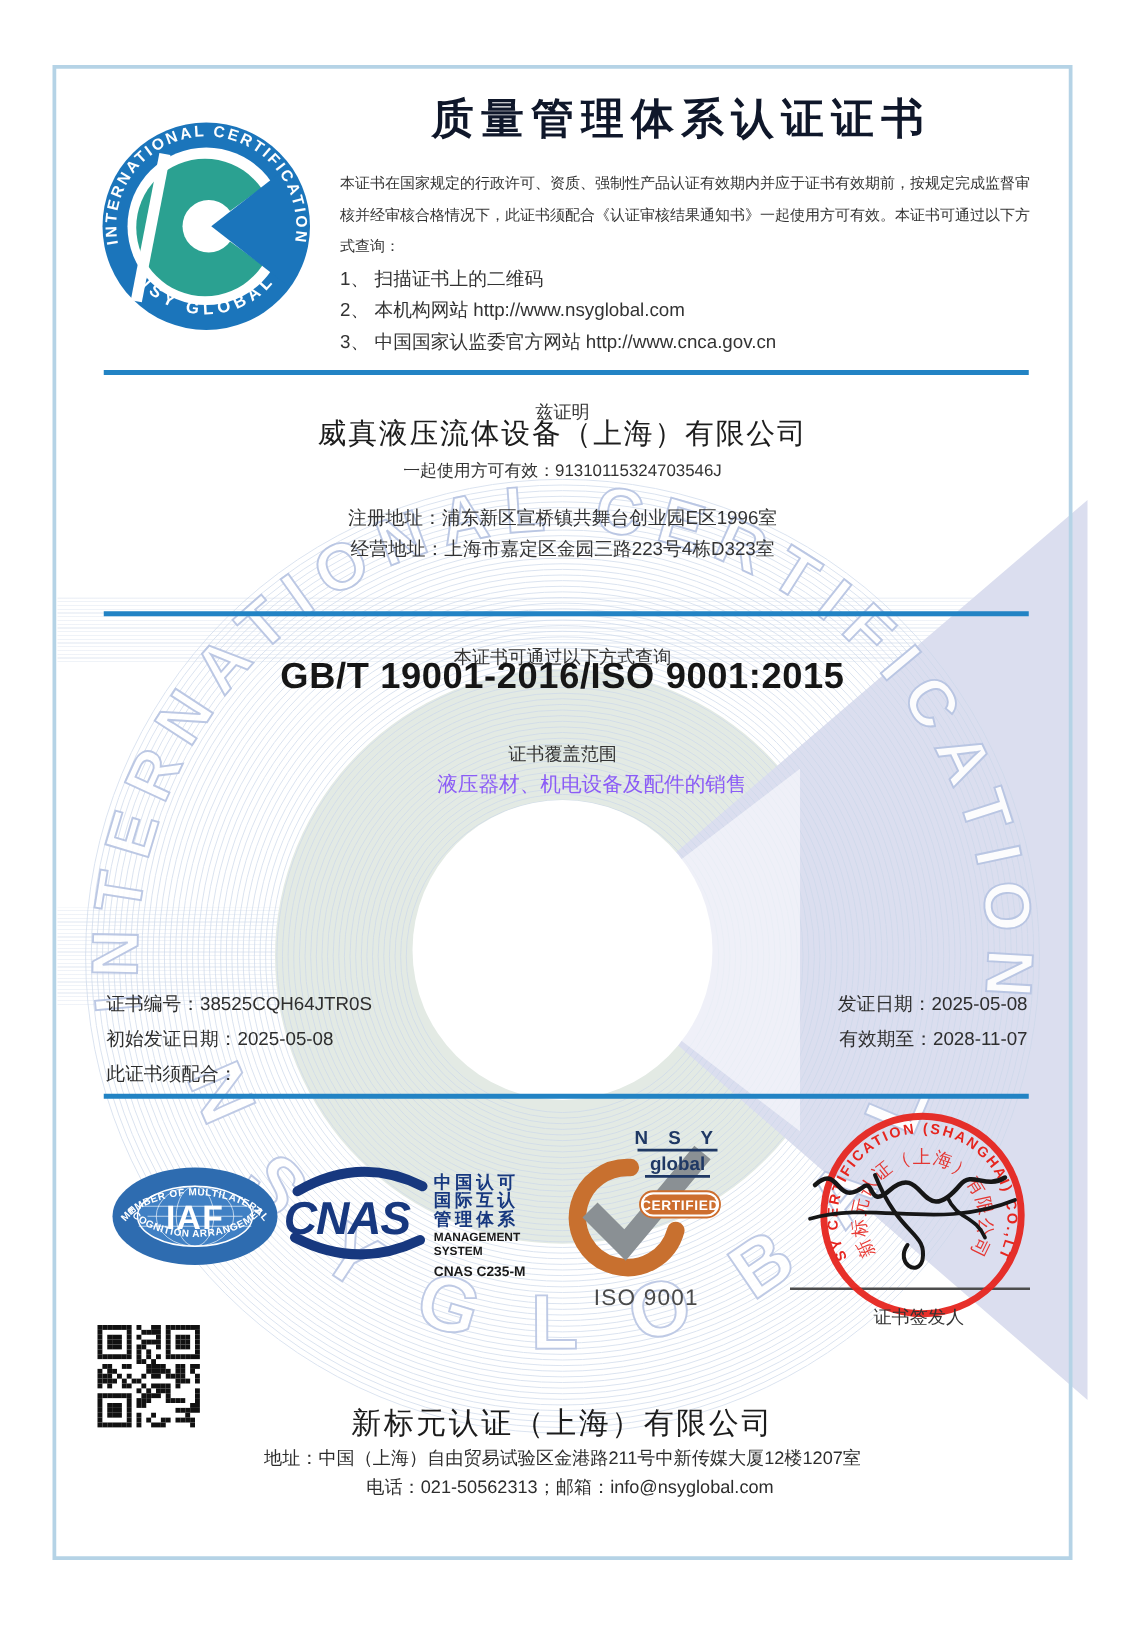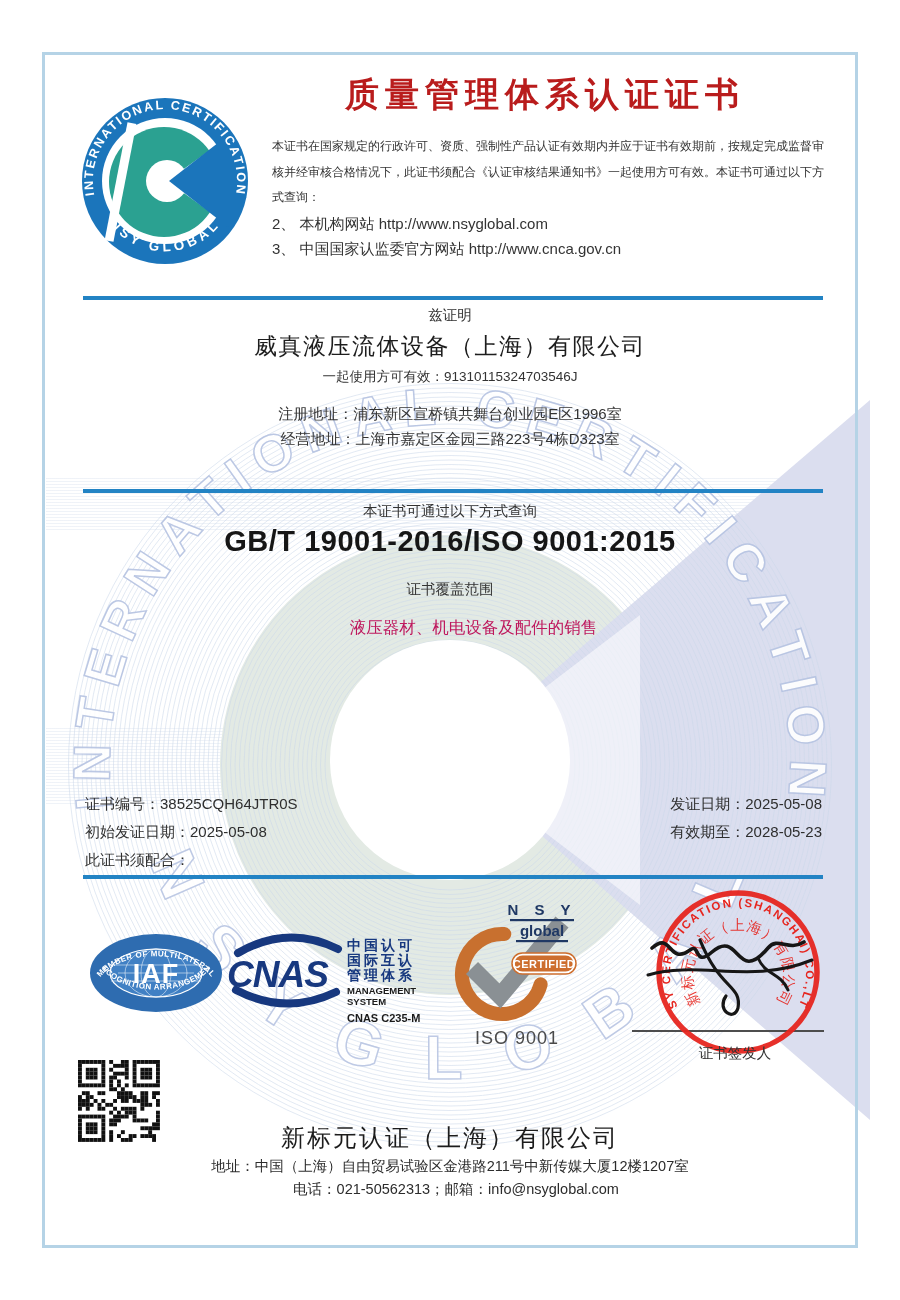--- a/index.html
+++ b/index.html
@@ -9,32 +9,32 @@
          border:3px solid #b5d3e6;pointer-events:none;z-index:3;}
   .wm{position:absolute;left:0;top:0;width:900px;height:1300px;z-index:0;}
   .hatch{position:absolute;left:46px;right:46px;z-index:0;opacity:.35;
          background:repeating-linear-gradient(0deg,rgba(165,185,215,.5) 0 1px,transparent 1px 3px);}
   .hatch.b1{top:478px;height:52px;}
   .hatch.b2{top:726px;height:78px;}
   .content{position:absolute;inset:0;z-index:1;}
   .abs{position:absolute;}
   .ctr{left:0;right:0;text-align:center;}
   .title{top:72px;left:250px;width:590px;text-align:center;font-size:34px;font-weight:700;
-         letter-spacing:6px;color:#b91c1c;}
+         letter-spacing:6px;color:#0f172a;}
   .intro{top:134px;left:272px;width:552px;font-size:12px;line-height:25.5px;color:#333;text-align:justify;}
   .items{top:211px;left:272px;width:552px;font-size:15px;color:#333;}
   .items div{height:25px;line-height:25px;}
   .rule{left:83px;width:740px;height:4px;background:#2283c4;}
   .r1{top:296px;} .r2{top:489px;} .r3{top:875px;}
-  .lbl{font-size:14.5px;color:#333;}
+  .lbl{font-size:14.5px;color:#333;margin-top:14px;}
   .company{top:331px;font-size:23px;letter-spacing:1.5px;color:#1d1d1d;}
   .code{top:368px;font-size:13.5px;color:#333;}
   .addr{font-size:15px;color:#333;}
   .stdname{top:525px;font-size:29px;font-weight:700;letter-spacing:.5px;color:#161616;}
-  .scope{top:617px;font-size:16.5px;color:#be185d;margin-left:47px;}
+  .scope{top:617px;font-size:16.5px;color:#8b5cf6;margin-left:47px;}
   .fields-l{top:790px;left:85px;font-size:15px;color:#2e2e2e;}
   .fields-r{top:790px;right:78px;text-align:right;font-size:15px;color:#2e2e2e;}
   .fields-l div,.fields-r div{height:28px;line-height:28px;}
   .iso{top:1028px;left:452px;width:130px;text-align:center;font-size:18px;color:#4a4a4a;letter-spacing:1px;}
   .sigline{top:1030px;left:632px;width:192px;height:2px;background:#4d4d4d;}
   .signer{top:1044px;left:660px;width:150px;text-align:center;font-size:14.5px;color:#333;}
   .cnas-txt{top:938px;left:347px;width:110px;}
   .cnas-txt .zh{font-size:14px;line-height:15px;letter-spacing:3px;color:#17387f;font-weight:600;}
   .cnas-txt .en1{font-size:9.5px;font-weight:700;color:#1a1a1a;margin-top:2px;}
   .cnas-txt .en2{font-size:11px;font-weight:700;color:#1a1a1a;margin-top:5px;}
@@ -148,20 +148,21 @@
       </text>
       <text font-size="13.5" font-weight="bold" fill="#ffffff" letter-spacing="4">
         <textPath href="#lg-bot" startOffset="50%" text-anchor="middle">NSY GLOBAL</textPath>
       </text>
     </svg>
 
     <div class="abs title">质量管理体系认证证书</div>
 
     <div class="abs intro">本证书在国家规定的行政许可、资质、强制性产品认证有效期内并应于证书有效期前，按规定完成监督审核并经审核合格情况下，此证书须配合《认证审核结果通知书》一起使用方可有效。本证书可通过以下方式查询：</div>
     <div class="abs items">
+      <div>1、 扫描证书上的二维码</div>
       <div>2、 本机构网站 http://www.nsyglobal.com</div>
       <div>3、 中国国家认监委官方网站 http://www.cnca.gov.cn</div>
     </div>
 
     <div class="abs rule r1"></div>
 
     <div class="abs ctr lbl" style="top:306px">兹证明</div>
     <div class="abs ctr company">威真液压流体设备（上海）有限公司</div>
     <div class="abs ctr code">一起使用方可有效：91310115324703546J</div>
     <div class="abs ctr addr" style="top:405px">注册地址：浦东新区宣桥镇共舞台创业园E区1996室</div>
@@ -174,21 +175,21 @@
     <div class="abs ctr lbl" style="top:580px">证书覆盖范围</div>
     <div class="abs ctr scope">液压器材、机电设备及配件的销售</div>
 
     <div class="abs fields-l">
       <div>证书编号：38525CQH64JTR0S</div>
       <div>初始发证日期：2025-05-08</div>
       <div>此证书须配合：</div>
     </div>
     <div class="abs fields-r">
       <div>发证日期：2025-05-08</div>
-      <div>有效期至：2028-05-23</div>
+      <div>有效期至：2028-11-07</div>
     </div>
 
     <div class="abs rule r3"></div>
 
     <svg class="abs" style="left:88px;top:932px" width="136" height="82" viewBox="0 0 136 82">
       <defs>
         <path id="iaf-top" d="M 9,52 A 60,34 0 0 1 127,52" fill="none"></path>
         <path id="iaf-bot" d="M 13,35 A 58,33 0 0 0 123,35" fill="none"></path>
       </defs>
       <ellipse cx="68" cy="41" rx="66" ry="39" fill="#2e6cb0"></ellipse>

